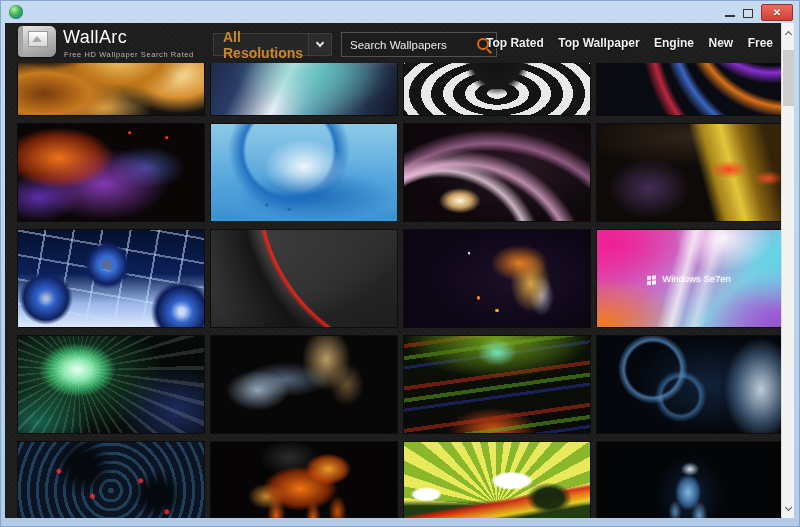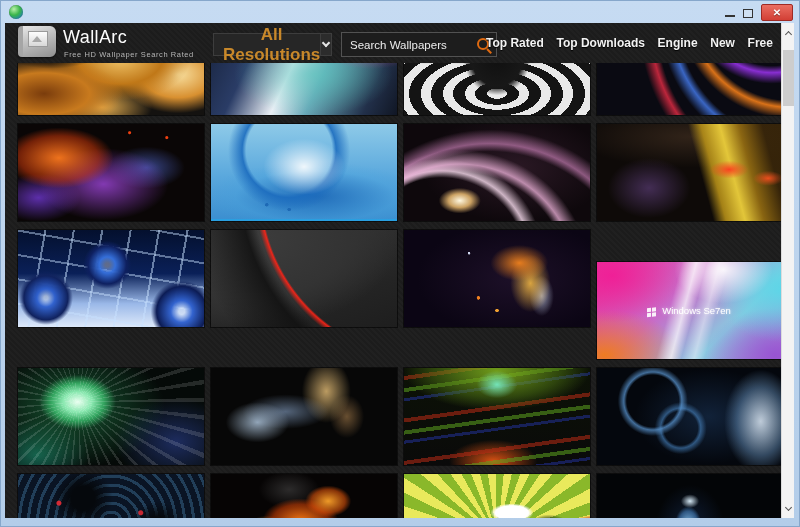--- a/index.html
+++ b/index.html
@@ -55,21 +55,21 @@
     content:""; position:absolute; left:9px; top:10px; z-index:1;
     border-left:5px solid transparent; border-right:5px solid transparent; border-bottom:6px solid #a8a8a8;
   }
   .brand-name{ position:absolute; left:58px; top:4px; font-size:18px; color:#fdfdfd; letter-spacing:.4px; }
   .brand-tagline{ position:absolute; left:59px; top:27px; font-size:7.5px; color:#b5b5b5; letter-spacing:.6px; }
 
   .dropdown{
     position:absolute; left:208px; top:10px; width:119px; height:23px;
     background:#262626; border:1px solid #3d3d3d; display:flex; align-items:center;
   }
-  .dropdown-value{ flex:1; padding-left:9px; font-size:17px; font-weight:bold; color:#c8882a;text-align:center; }
+  .dropdown-value{ flex:1; padding-left:9px; font-size:14px; font-weight:bold; color:#c8882a; }
   .dropdown-caret-cell{
     width:23px; height:100%; border-left:1px solid #3d3d3d; background:#2c2c2c;
     display:flex; align-items:center; justify-content:center;
   }
   .chevron-down{ width:6px; height:6px; border-right:2px solid #e5e5e5; border-bottom:2px solid #e5e5e5; transform:rotate(45deg); margin-top:-3px; }
 
   .searchbox{
     position:absolute; left:336px; top:9px; width:156px; height:25px;
     background:#1d1d1d; border:1px solid #525252; display:flex; align-items:center;
   }
@@ -176,21 +176,21 @@
     radial-gradient(circle 1.5px at 35% 24%, #d0d8f0 0 1px, transparent 1.5px),
     radial-gradient(ellipse 120px 70px at 60% 50%, #1d1028 0%, transparent 82%),
     #0b0514; }
   .t-windows-se7en{ background:
     linear-gradient(105deg, transparent 40%, rgba(255,255,255,.7) 47%, transparent 52%, rgba(255,255,255,.45) 58%, transparent 63%),
     radial-gradient(ellipse 70px 48px at 68% 8%, rgba(255,255,255,.9), transparent 70%),
     radial-gradient(ellipse 92px 70px at 100% 28%, rgba(90,216,232,.95), transparent 76%),
     radial-gradient(ellipse 92px 62px at 8% 14%, rgba(240,30,150,.95), transparent 76%),
     radial-gradient(ellipse 102px 60px at 4% 96%, rgba(240,125,25,.95), transparent 76%),
     radial-gradient(ellipse 92px 62px at 96% 96%, rgba(150,80,210,.9), transparent 76%),
-    linear-gradient(135deg,#e8359a 0%,#c86ac8 40%,#8ac8e0 70%,#b070d0 100%); margin-top: 32px; }
+    linear-gradient(135deg,#e8359a 0%,#c86ac8 40%,#8ac8e0 70%,#b070d0 100%); }
   .se7en-wrap{ position:absolute; left:27%; top:44%; display:flex; align-items:center; gap:5px; }
   .flag{ width:4px; height:4px; background:#fff; box-shadow:5px 0 #fff, 0 5px #fff, 5px 5px #fff; transform:skewY(-6deg); opacity:.9; }
   .se7en{ margin-left:6px; color:#fff; font-size:9.5px; text-shadow:0 0 3px rgba(255,255,255,.7); white-space:nowrap; }
   .t-green-particle-burst{ background:
     repeating-conic-gradient(from 0deg at 32% 35%, rgba(255,255,255,.13) 0deg 2deg, transparent 2deg 8deg),
     radial-gradient(ellipse 48px 34px at 32% 35%, #eafff0 0%, #8ae8b0 30%, rgba(60,190,110,.8) 55%, transparent 80%),
     radial-gradient(ellipse 120px 80px at 30% 40%, rgba(40,160,90,.5) 0%, transparent 76%),
     radial-gradient(ellipse 80px 58px at 85% 76%, rgba(65,95,225,.4), transparent 76%),
     radial-gradient(ellipse 70px 48px at 10% 90%, rgba(40,200,160,.45), transparent 76%),
     #050a08; }
@@ -284,21 +284,21 @@
         </span>
       </div>
 
       <div class="searchbox">
         <input class="search-input" type="text" placeholder="Search Wallpapers" style="">
         <span class="magnifier"></span>
       </div>
 
       <nav class="nav">
         <a href="#">Top Rated</a>
-        <a href="#">Top Downloads</a>
+        <a href="#">Top Wallpaper</a>
         <a href="#">Engine</a>
         <a href="#">New</a>
         <a href="#">Free</a>
       </nav>
     </div>
 
     <div class="grid-area">
       <div class="grid">
           <div class="thumb t-gold-abstract-swirls"></div>
           <div class="thumb t-macro-blur-abstract"></div>

